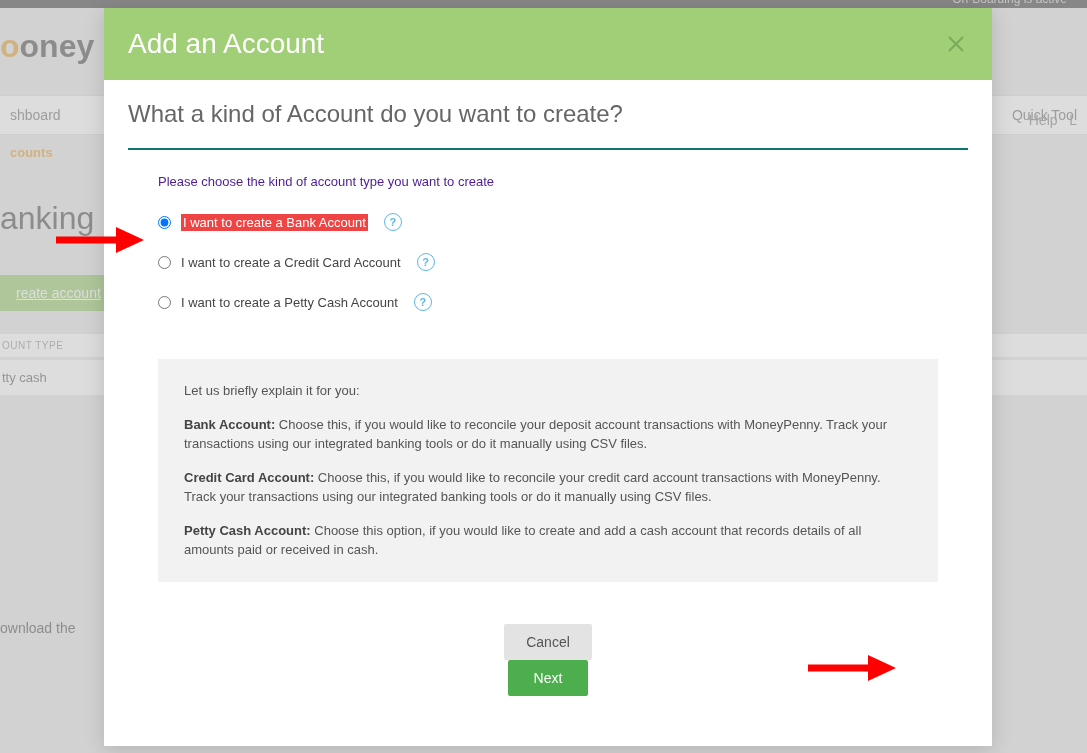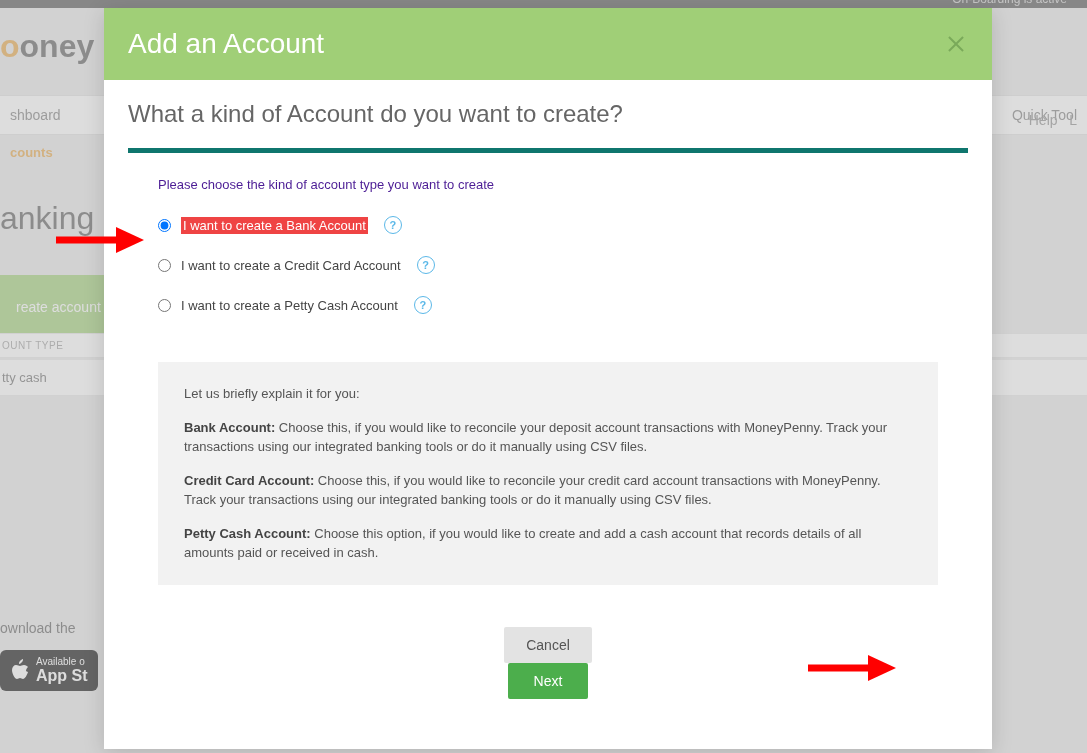--- a/index.html
+++ b/index.html
@@ -77,23 +77,24 @@
       font-size: 32px;
       font-weight: 300;
       color: #555;
     }
     .bg-create-btn {
       position: absolute;
       top: 275px;
       left: 0;
       background: #9ccf71;
       color: #fff;
-      padding: 24px 16px;
+      padding: 10px 16px;
       font-size: 14px;
       border: none;
+      text-decoration: underline;
     }
     .bg-col-header {
       position: absolute;
       top: 333px;
       left: 0;
       font-size: 10px;
       color: #999;
       letter-spacing: 0.5px;
       border-top: 1px solid #e5e5e5;
       border-bottom: 1px solid #e5e5e5;
@@ -207,21 +208,21 @@
     .close-icon::after { transform: rotate(-45deg); }
 
     .modal-body {
       padding: 20px 24px 24px;
     }
     .modal-question {
       font-size: 24px;
       font-weight: 300;
       color: #666;
       padding-bottom: 20px;
-      border-bottom: 5px solid #0f766e;
+      border-bottom: 2px solid #0f766e;
     }
     .form-area {
       padding: 24px 30px 10px;
     }
     .instruction {
       font-size: 13px;
       color: #4c1d95;
       margin-bottom: 24px;
     }
     .radio-row {
@@ -314,29 +315,20 @@
   </div>
   <div class="bg-help">
     <span>Help</span>&nbsp;&nbsp;&nbsp;<span>L</span>
   </div>
   <div class="bg-subnav">counts</div>
   <div class="bg-heading">anking</div>
   <button class="bg-create-btn">reate account</button>
   <div class="bg-col-header">OUNT TYPE</div>
   <div class="bg-row">tty cash</div>
   <div class="bg-download">ownload the</div>
-  <div class="bg-appstore">
-    <svg width="20" height="24" viewBox="0 0 20 24">
-        <path fill="#fff" d="M16 12c0-2 1-3 2-4-1-1-2-2-4-2-2 0-3 1-4 1s-2-1-4-1-4 2-4 5c0 4 3 9 5 9 1 0 2-1 3-1s2 1 3 1c2 0 4-4 5-7-2-1-2-1-2-1z M12 3c1-1 1-2 1-3-1 0-2 1-3 2s-1 2-1 3c1 0 2-1 3-2z"></path>
-      </svg>
-    <div>
-      <div>Available o</div>
-      <div class="big">App St</div>
-    </div>
-  </div>
   <div class="bg-social">
     <div><span style="font-family:serif;font-weight:bold;">g⁺</span>&nbsp;&nbsp;<span>Google Plus</span></div>
     <div><span style="font-weight:bold;">in</span>&nbsp;&nbsp;<span>Linkedin</span></div>
   </div>
   <button class="bg-send-invite">Send Invite</button>
 </div>
 
 <div class="overlay"></div>
 
 <div class="modal">

